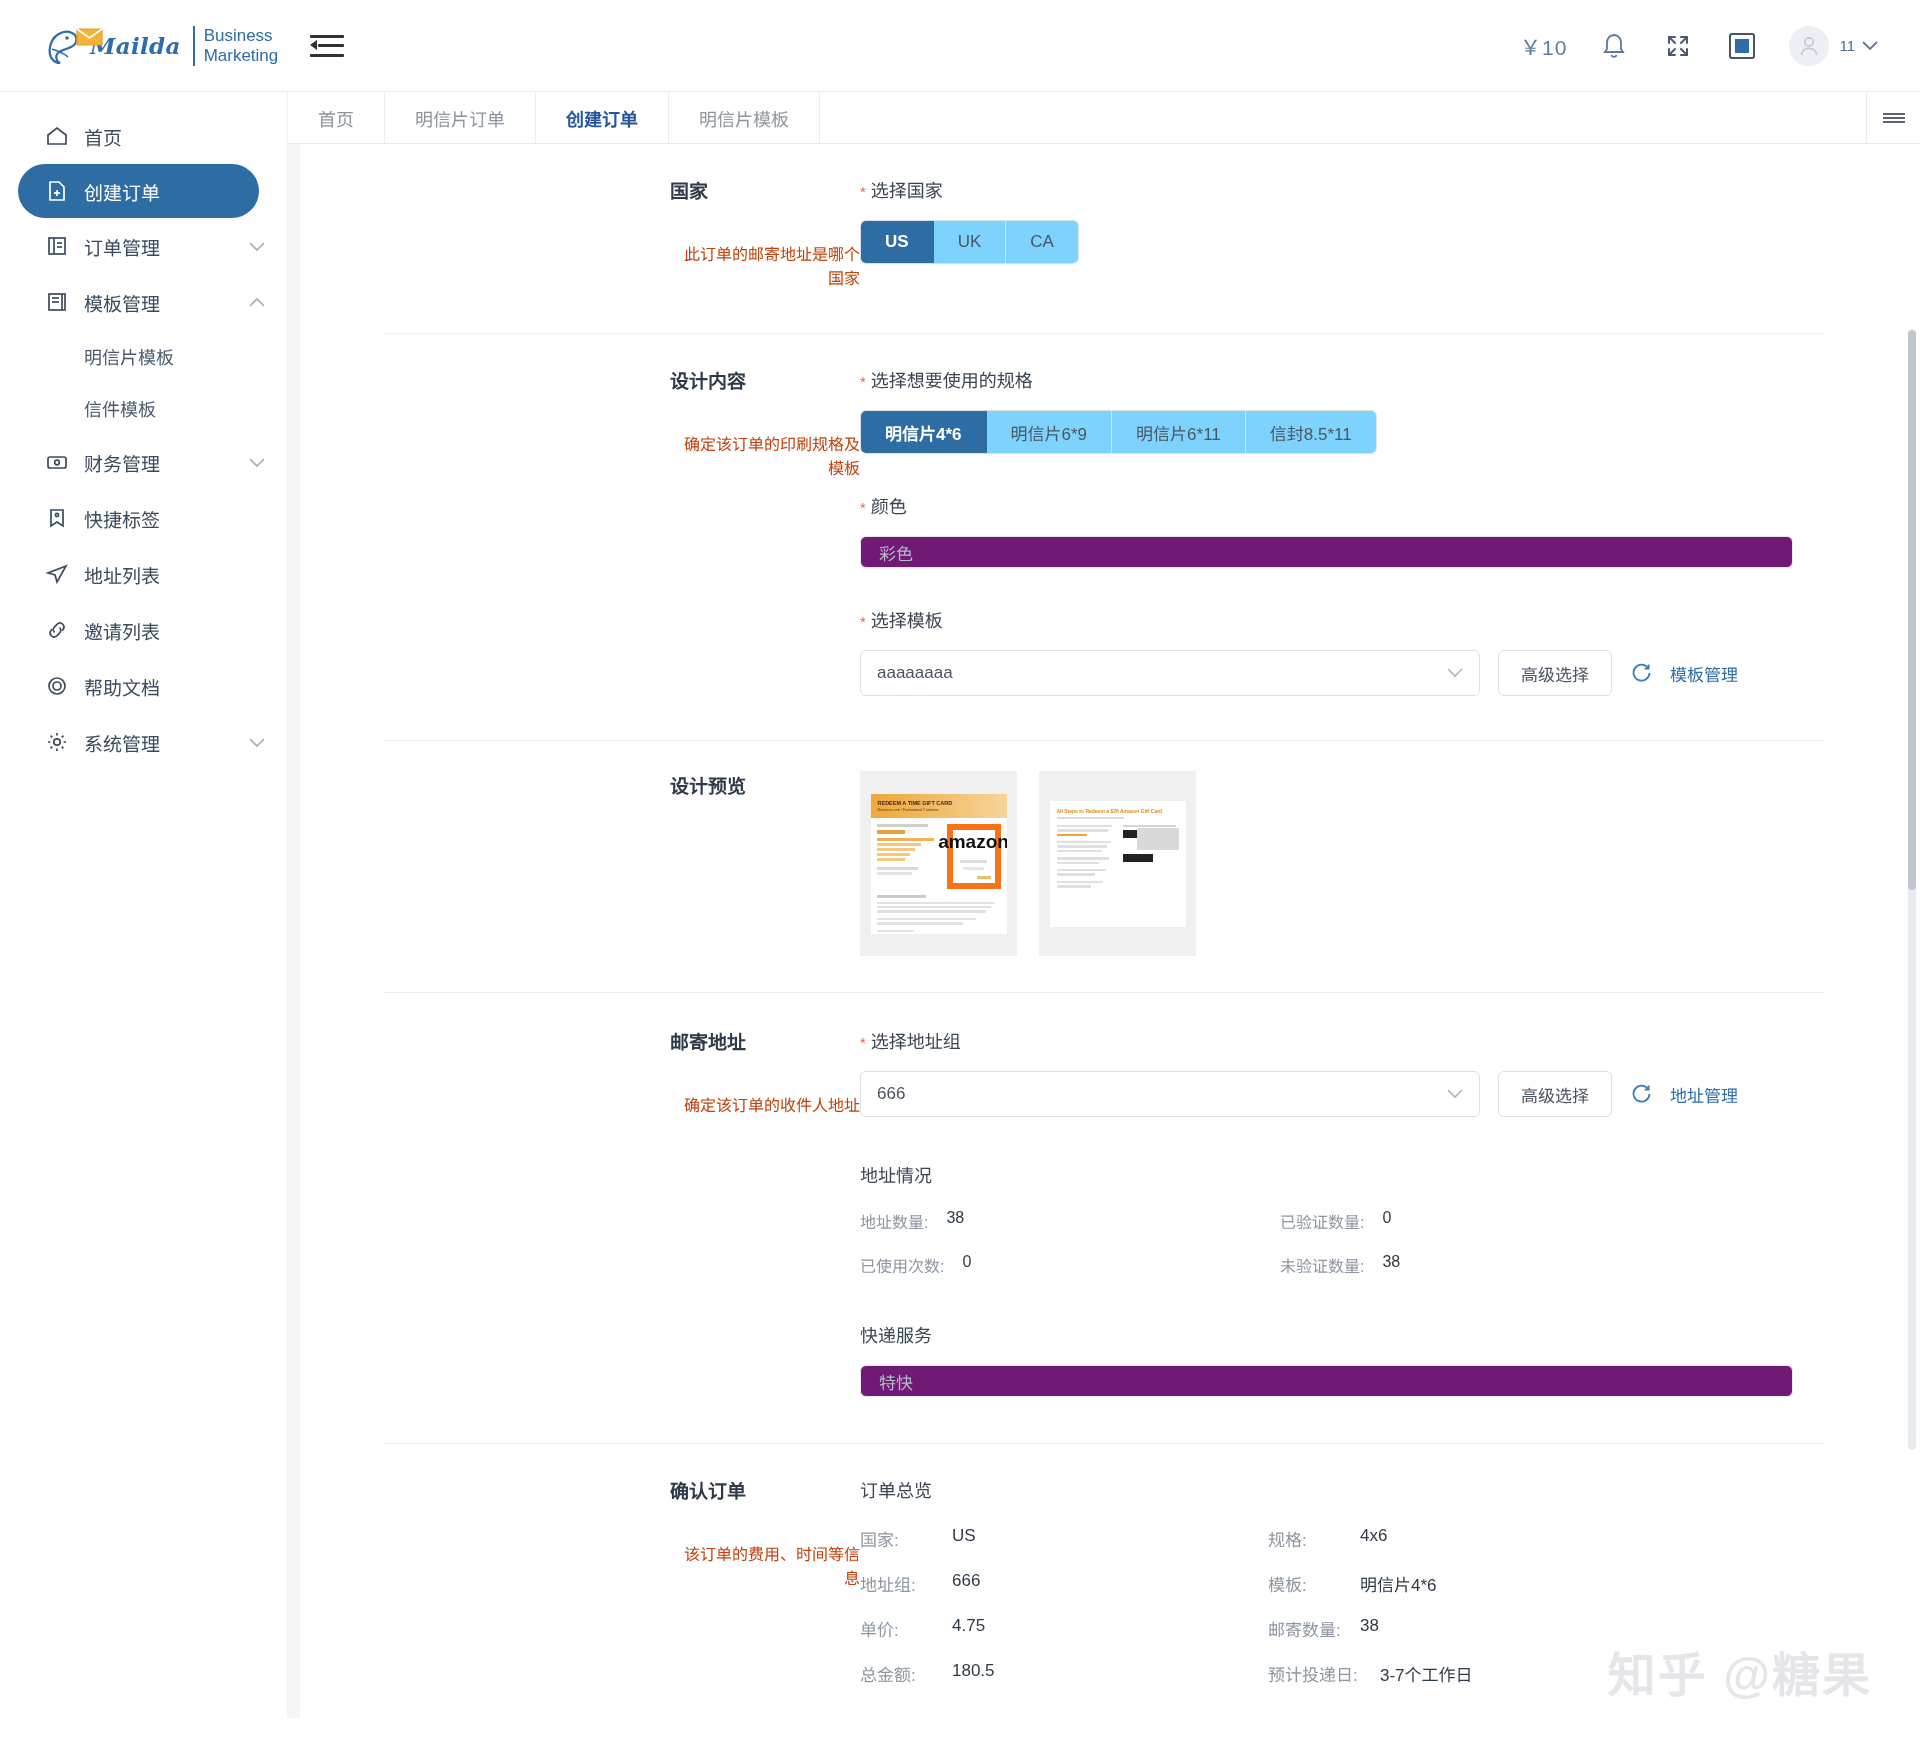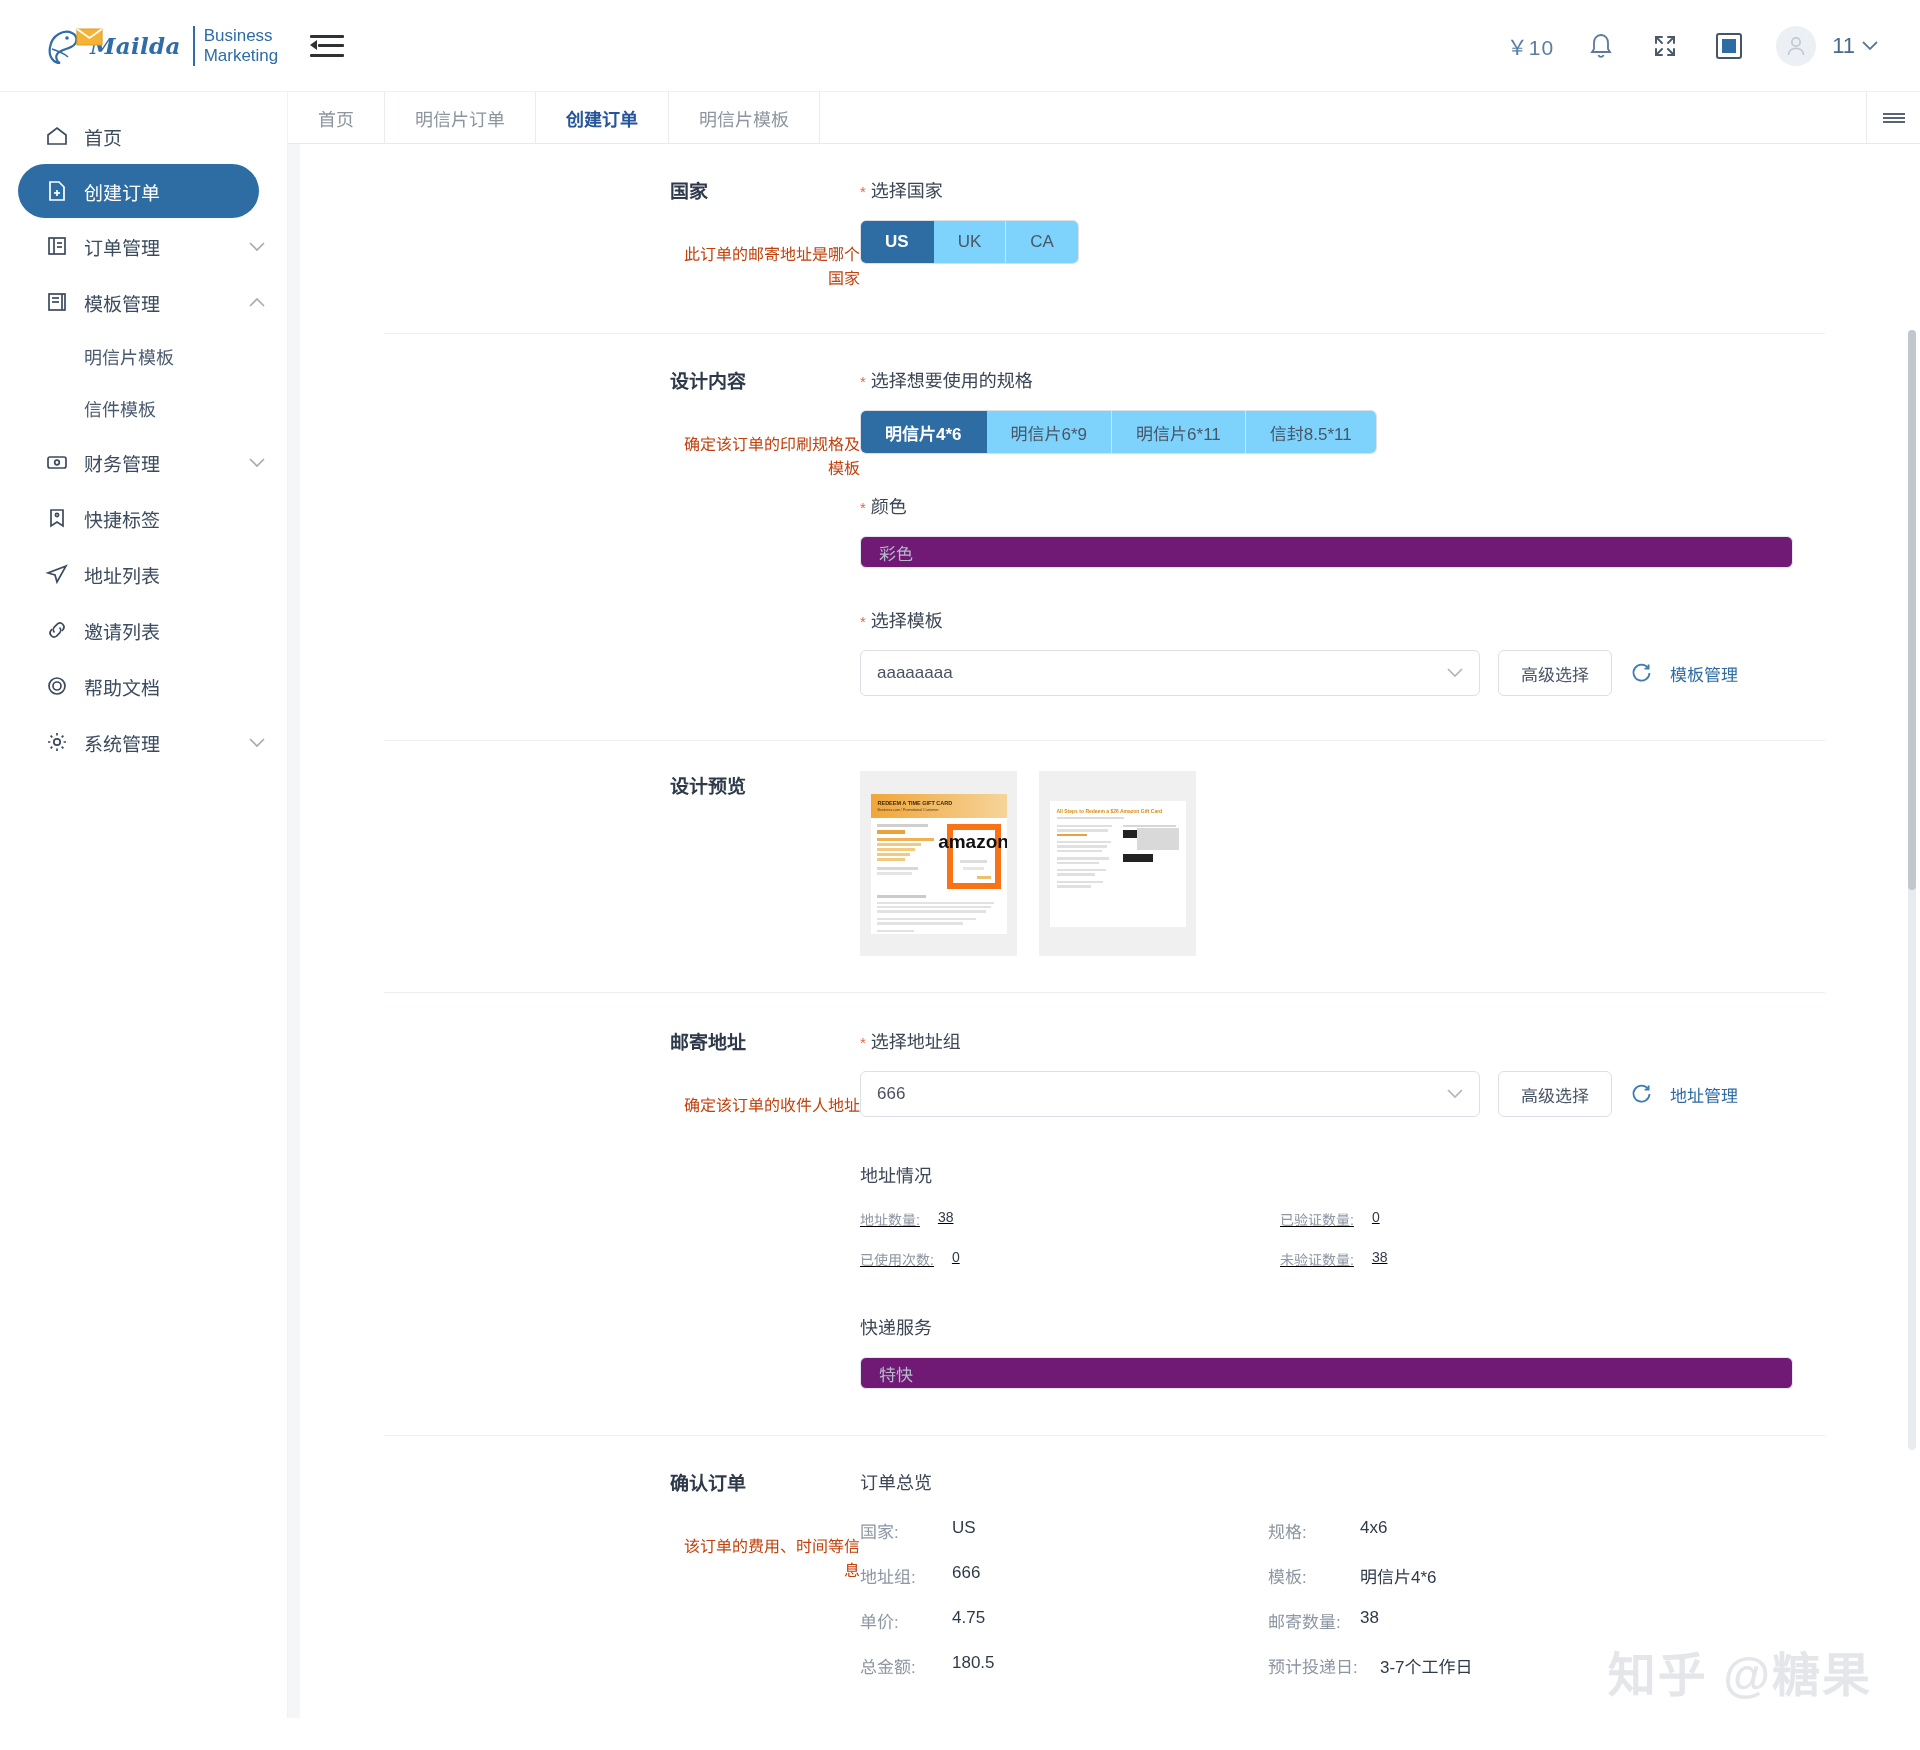--- a/index.html
+++ b/index.html
@@ -42,21 +42,21 @@
     margin-left: auto; display: flex; align-items: center; gap: 30px;
     padding-right: 42px; color: #5d7a99;
   }
   .hdr-item { display: flex; align-items: center; cursor: pointer; }
   .balance { font-size: 21px; color: #5a7ea6; letter-spacing: 1px; }
   .icon-btn { width: 34px; height: 34px; display: flex; align-items: center; justify-content: center; }
   .avatar {
     width: 40px; height: 40px; border-radius: 50%; background: #eceff3;
     display: flex; align-items: center; justify-content: center;
   }
-  .user-num { font-size: 22px; color: #4a6versiona; color:#4b6a8c; margin-left: 16px; }
+  .user-num { font-size: 15px; color: #4a6versiona; color:#4b6a8c; margin-left: 10px; }
   .caret-dn { margin-left: 7px; }
 
   
   .sidebar {
     position: absolute; top: 92px; left: 0; width: 288px; height: 1658px;
     background: #fff; padding-top: 16px; border-right: 1px solid #f2f2f2;
   }
   .nav-item {
     height: 56px; display: flex; align-items: center; padding: 0 22px 0 44px;
     color: #3c4b5e; font-size: 19px; cursor: pointer; position: relative;
@@ -137,21 +137,21 @@
   .link-blue { color: #2e6ca4; font-size: 17px; cursor: pointer; }
   .refresh-ic { color: #3e7cb5; cursor: pointer; display: flex; align-items: center; }
 
   .preview-grid { display: flex; gap: 22px; }
   .thumb { width: 157px; height: 185px; background: #f0f0f0; display: flex;
     align-items: center; justify-content: center; overflow: hidden; }
   .thumb-inner { width: 136px; background: #fff; overflow: hidden; }
 
   .stat-title { font-size: 18px; color: #3c4655; margin-bottom: 22px; }
   .stat-grid { display: grid; grid-template-columns: 420px 420px; row-gap: 20px; }
-  .stat-item { display: flex; font-size: 14px; text-decoration: underline; }
+  .stat-item { display: flex; font-size: 16px; }
   .stat-k { color: #8d96a3; }
   .stat-v { color: #2f3a48; margin-left: 18px; }
 
   .sum-title { font-size: 18px; color: #3c4655; margin-bottom: 24px; }
   .sum-grid { display: grid; grid-template-columns: 408px auto; row-gap: 20px; }
   .sum-item { display: flex; font-size: 17px; }
   .sum-k { color: #8d96a3; min-width: 92px; }
   .sum-v { color: #2f3a48; }
 
   .scrollbar-track {

